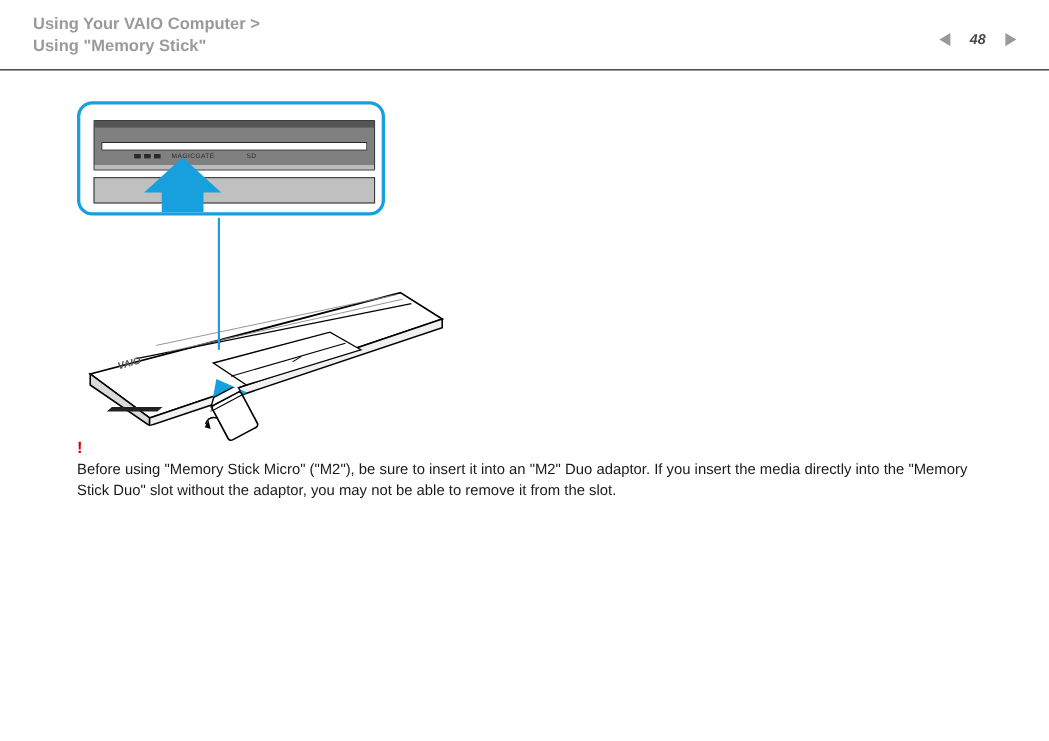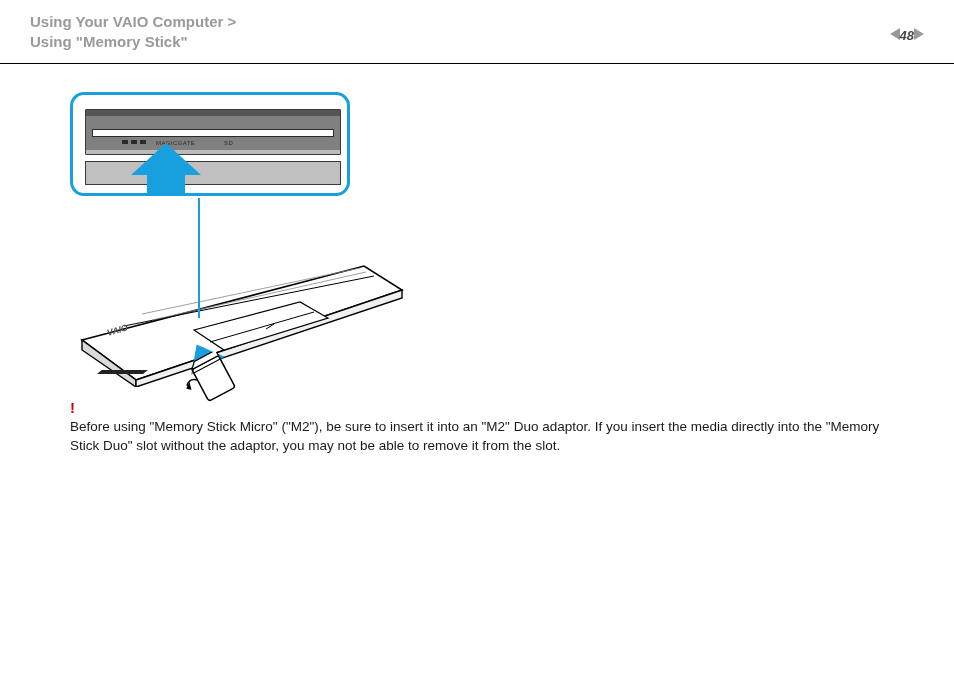--- a/index.html
+++ b/index.html
@@ -27,21 +27,22 @@
     font-size: 15px;
     font-weight: bold;
     color: #9a9a9a;
     line-height: 1.35;
   }
   .page-nav {
     position: absolute;
     right: 30px;
     top: 28px;
     display: flex;
-    gap: 0;
+    align-items: center;
+    gap: 18px;
   }
   .page-nav .arrow {
     width: 0; height: 0;
     border-style: solid;
   }
   .arrow-left {
     border-width: 6px 10px 6px 0;
     border-color: transparent #9a9a9a transparent transparent;
   }
   .arrow-right {

